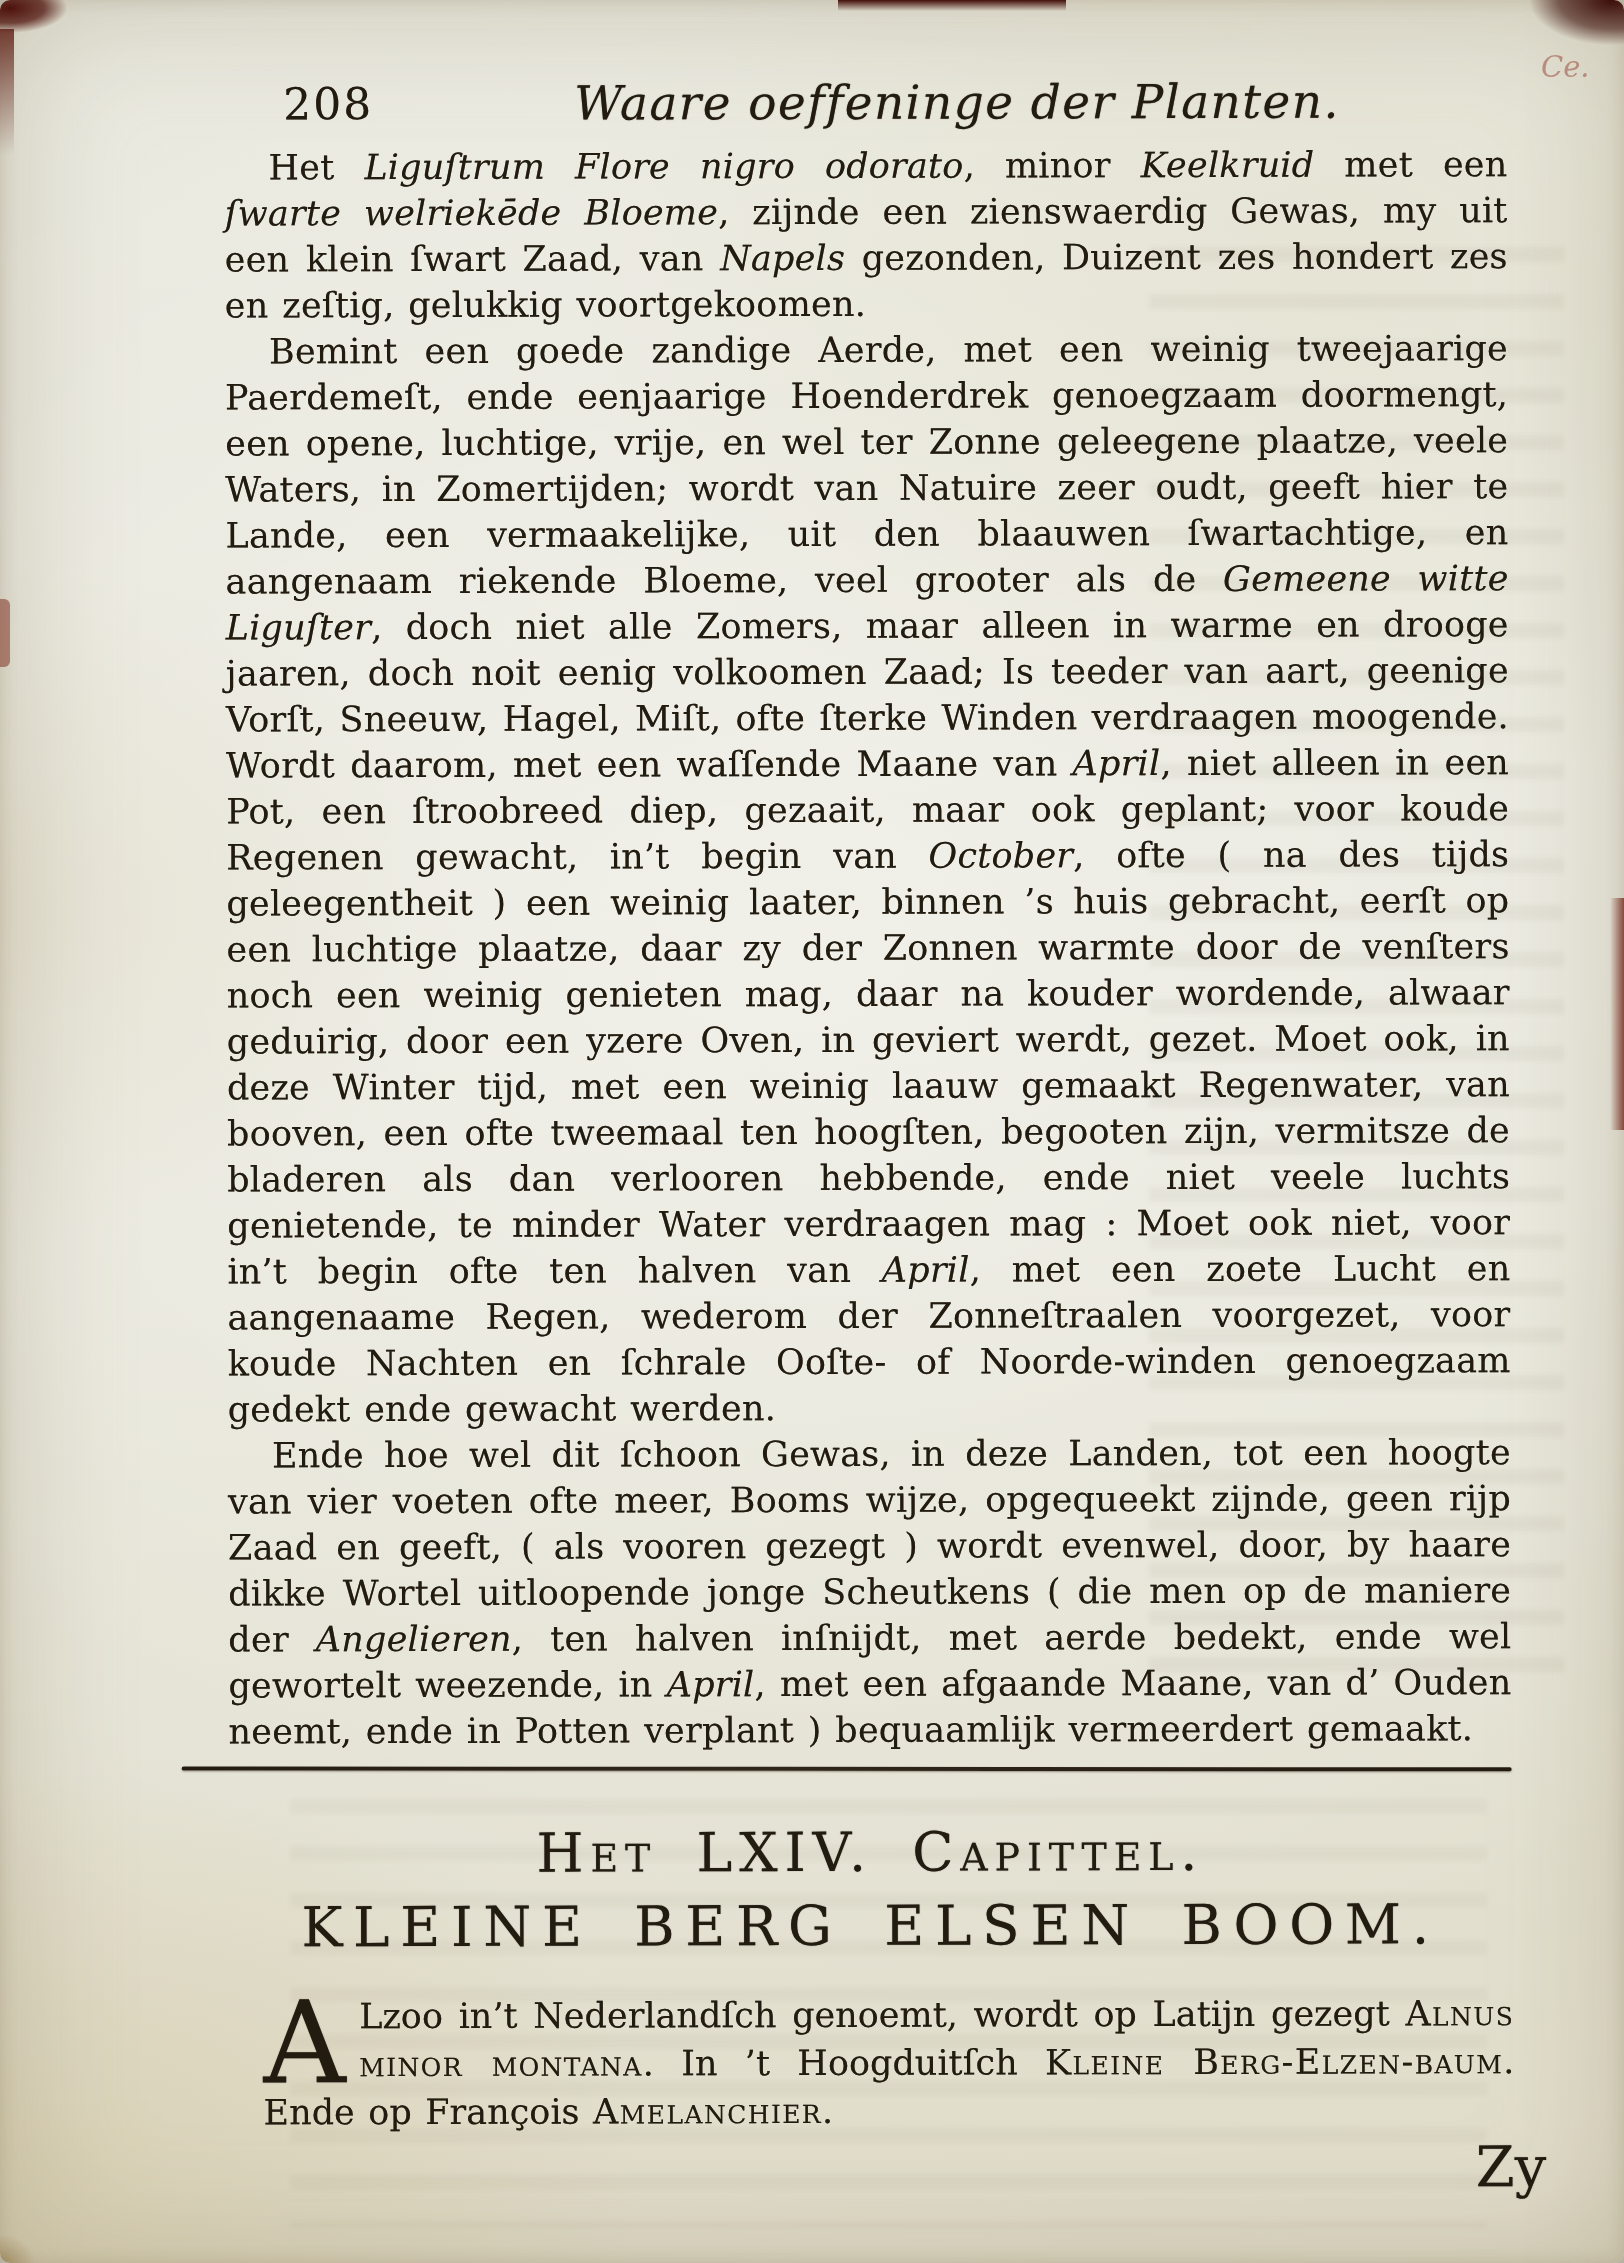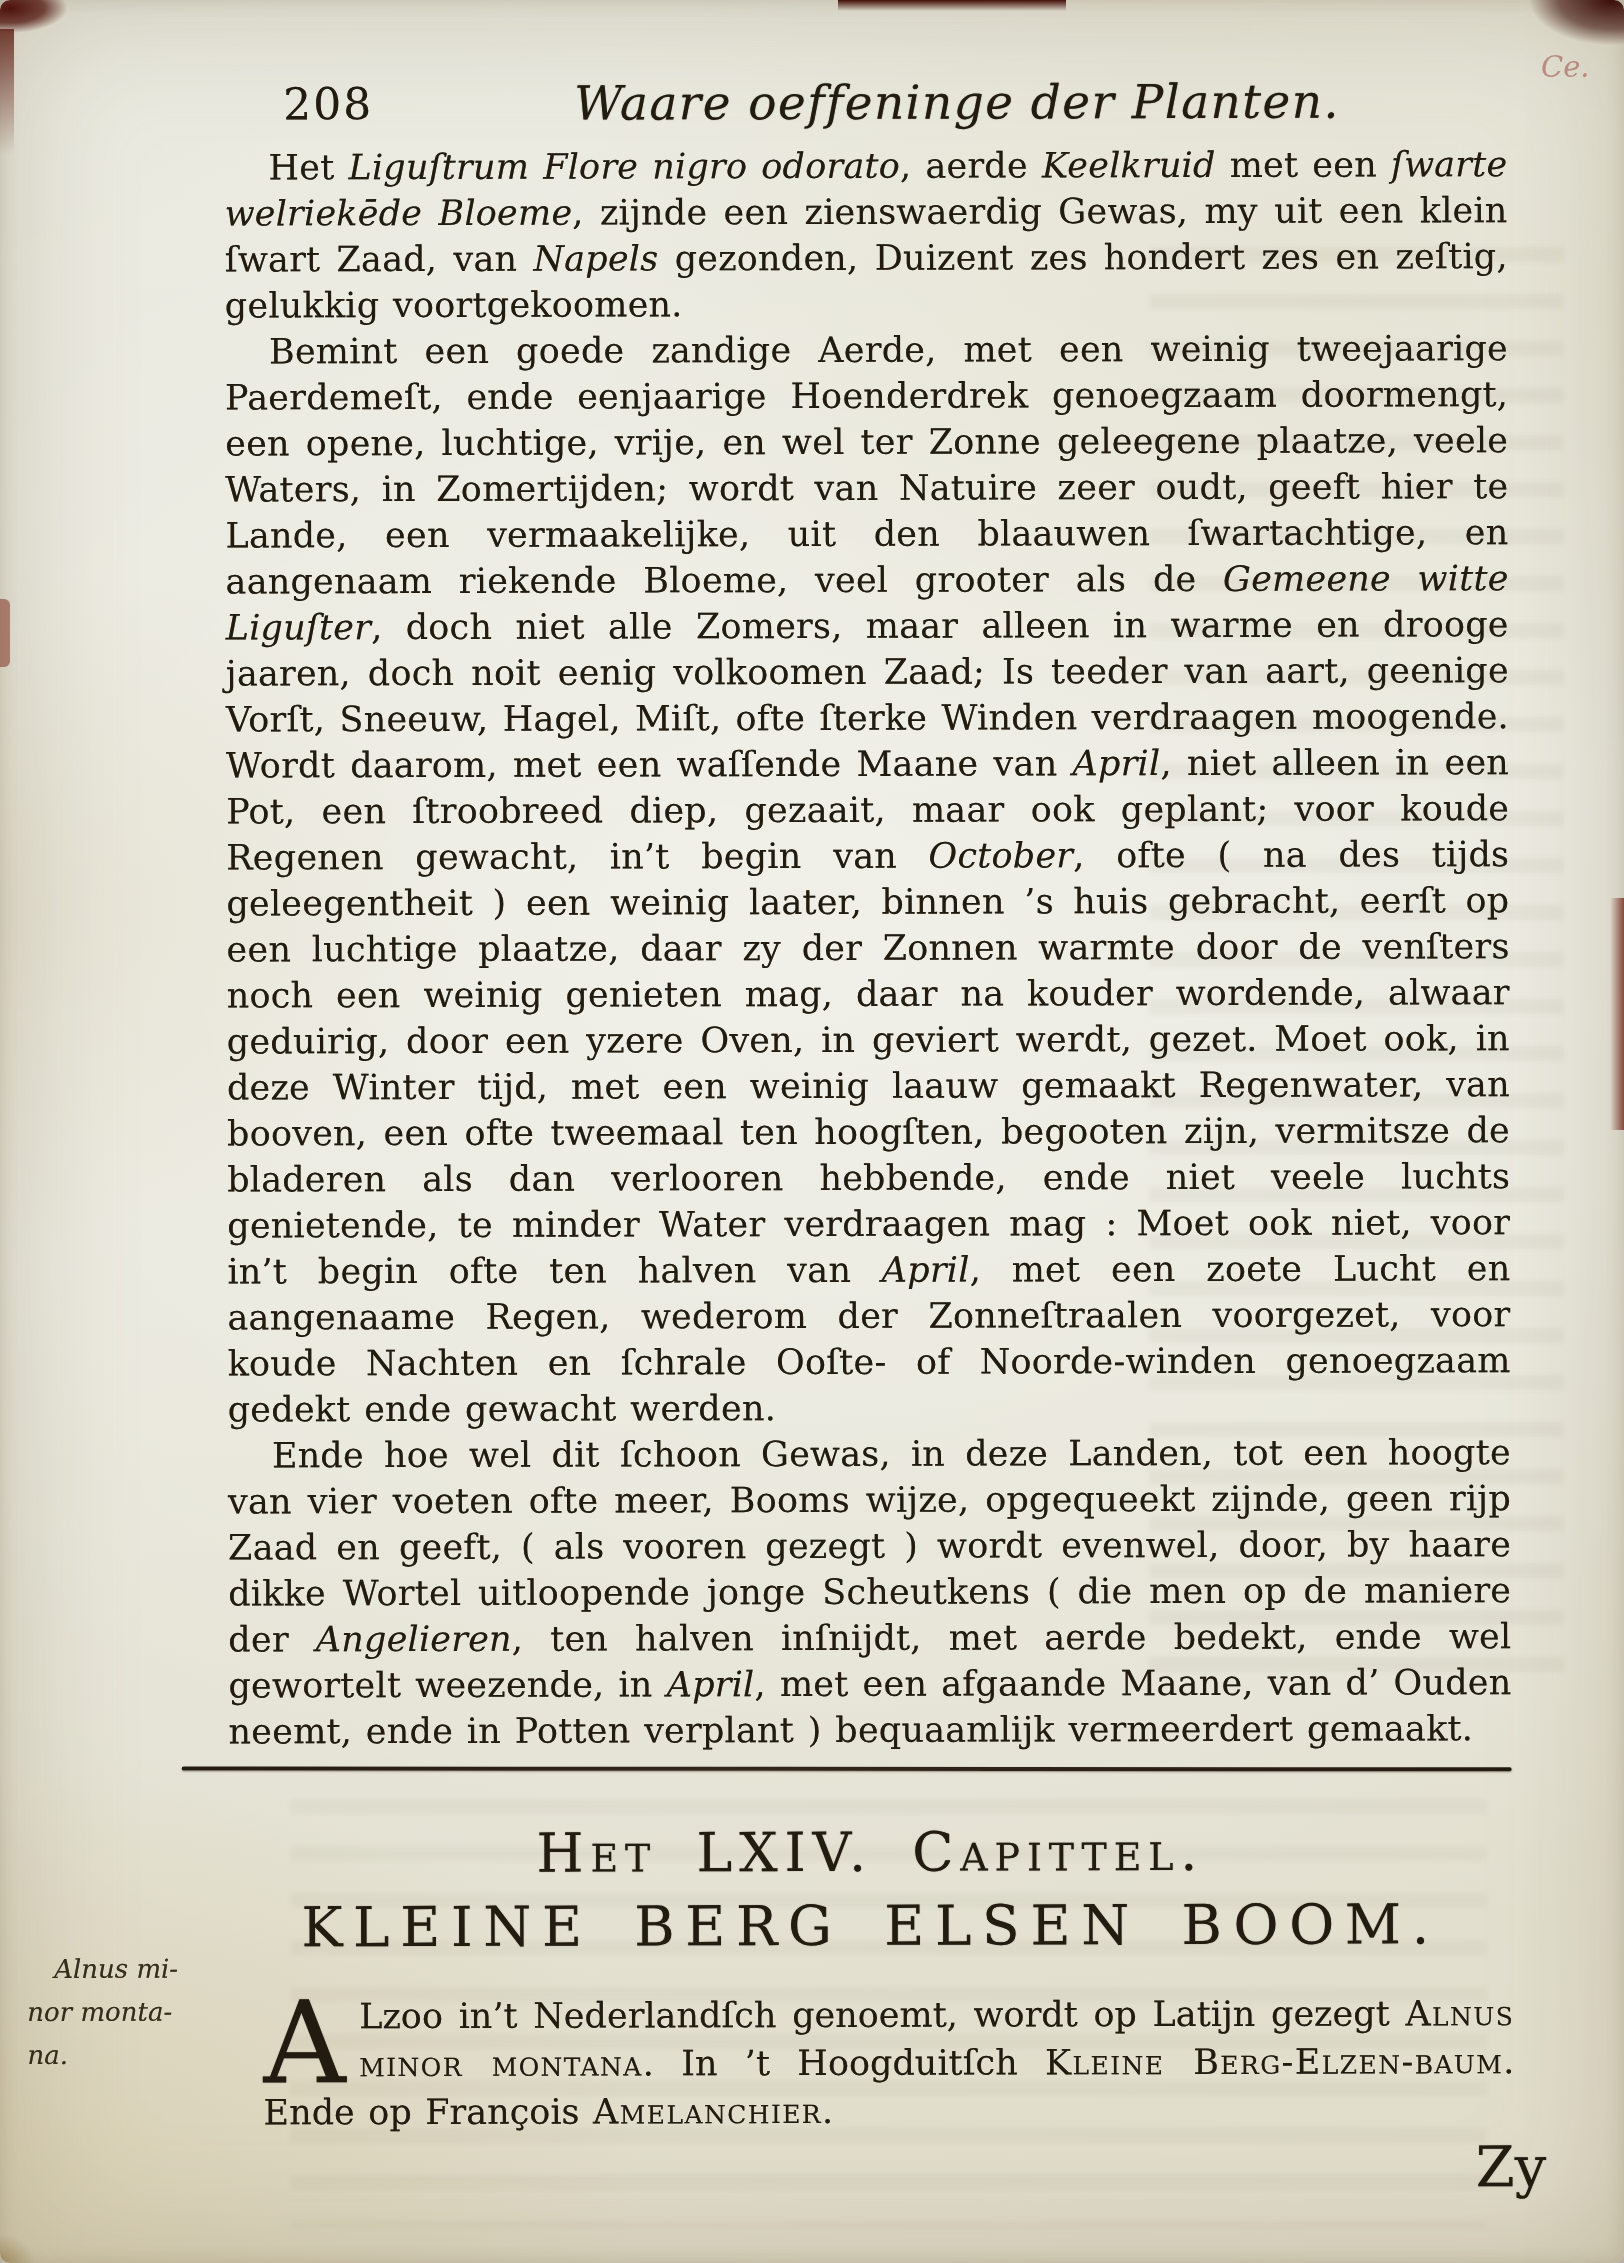--- a/index.html
+++ b/index.html
@@ -114,35 +114,30 @@
   <div class="ghost ghost-bottom"></div>
   <div class="ghost-text">Ce.</div>
 
   <div class="content">
 
     <div class="page-number ink">208</div>
     <div class="running-title ink">Waare oeffeninge der Planten.</div>
 
 
     <div class="body-col">
-      <p><span>Het </span><span class="it">Liguſtrum Flore nigro odorato</span><span>, aerde </span><span class="it">Keelkruid</span><span> met een </span><span class="it">ſwarte welriekēde Bloeme</span><span>, zijnde een zienswaerdig Gewas, my uit een klein ſwart Zaad, van </span><span class="it">Napels</span><span> gezonden, Duizent zes hondert zes en zeſtig, gelukkig voortgekoomen.</span></p>
+      <p><span>Het </span><span class="it">Liguſtrum Flore nigro odorato</span><span>, minor </span><span class="it">Keelkruid</span><span> met een </span><span class="it">ſwarte welriekēde Bloeme</span><span>, zijnde een zienswaerdig Gewas, my uit een klein ſwart Zaad, van </span><span class="it">Napels</span><span> gezonden, Duizent zes hondert zes en zeſtig, gelukkig voortgekoomen.</span></p>
       <p><span>Bemint een goede zandige Aerde, met een weinig tweejaarige Paerdemeſt, ende eenjaarige Hoenderdrek genoegzaam doormengt, een opene, luchtige, vrije, en wel ter Zonne geleegene plaatze, veele Waters, in Zomertijden; wordt van Natuire zeer oudt, geeft hier te Lande, een vermaakelijke, uit den blaauwen ſwartachtige, en aangenaam riekende Bloeme, veel grooter als de </span><span class="it">Gemeene witte Liguſter</span><span>, doch niet alle Zomers, maar alleen in warme en drooge jaaren, doch noit eenig volkoomen Zaad; Is teeder van aart, geenige Vorſt, Sneeuw, Hagel, Miſt, ofte ſterke Winden verdraagen moogende.  Wordt daarom, met een waſſende Maane van </span><span class="it">April</span><span>, niet alleen in een Pot, een ſtroobreed diep, gezaait, maar ook geplant; voor koude Regenen gewacht, in’t begin van </span><span class="it">October</span><span>, ofte ( na des tijds geleegentheit ) een weinig laater, binnen ’s huis gebracht, eerſt op een luchtige plaatze, daar zy der Zonnen warmte door de venſters noch een weinig genieten mag, daar na kouder wordende, alwaar geduirig, door een yzere Oven, in geviert werdt, gezet.  Moet ook, in deze Winter tijd, met een weinig laauw gemaakt Regenwater, van booven, een ofte tweemaal ten hoogſten, begooten zijn, vermitsze de bladeren als dan verlooren hebbende, ende niet veele luchts genietende, te minder Water verdraagen mag :  Moet ook niet, voor in’t begin ofte ten halven van </span><span class="it">April</span><span>, met een zoete Lucht en aangenaame Regen, wederom der Zonneſtraalen voorgezet, voor koude Nachten en ſchrale Ooſte- of Noorde-winden genoegzaam gedekt ende gewacht werden.</span></p>
       <p><span>Ende hoe wel dit ſchoon Gewas, in deze Landen, tot een hoogte van vier voeten ofte meer, Booms wijze, opgequeekt zijnde, geen rijp Zaad en geeft, ( als vooren gezegt ) wordt evenwel, door, by haare dikke Wortel uitloopende jonge Scheutkens ( die men op de maniere der </span><span class="it">Angelieren</span><span>, ten halven inſnijdt, met aerde bedekt, ende wel gewortelt weezende, in </span><span class="it">April</span><span>, met een afgaande Maane, van d’ Ouden neemt, ende in Potten verplant ) bequaamlijk vermeerdert gemaakt.</span></p>
     </div>
 
     <div class="section-rule"></div>
 
     <div class="chapter-heading ink">Het LXIV. Capittel.</div>
     <div class="chapter-title ink">KLEINE BERG ELSEN BOOM.</div>
 
-    <div class="margin-note margin-note-2">
-      <span>Alnus mi-</span>
-      <span>nor monta-</span>
-      <span>na.</span>
-    </div>
 
     <p class="chap-par">
       <span class="dropcap">A</span>
       <span><span>Lzoo in’t Nederlandſch genoemt,  wordt op Latijn gezegt </span><span class="sc">Alnus minor montana</span><span>.  In ’t Hoogduitſch </span><span class="sc">Kleine Berg-Elzen-baum</span><span>.  Ende op François </span><span class="sc">Amelanchier</span><span>.</span></span>
     </p>
 
     <div class="catchword">Zy</div>
 
   </div>
 </div>

